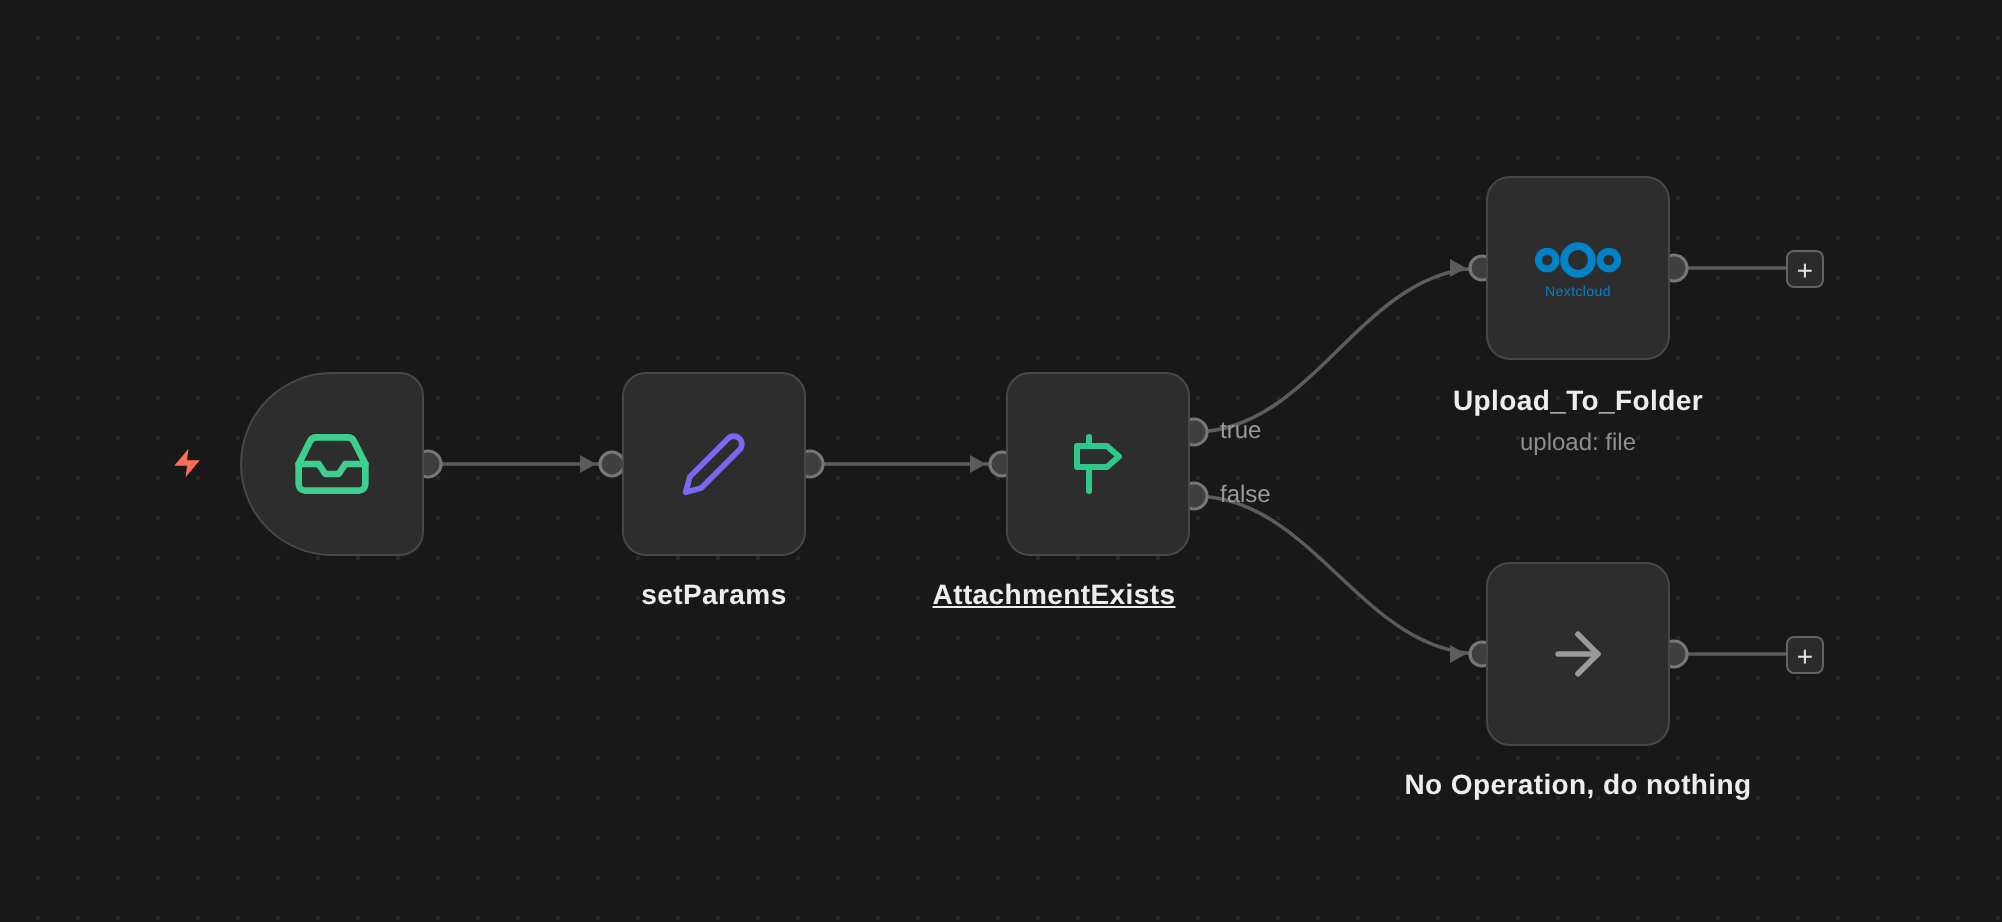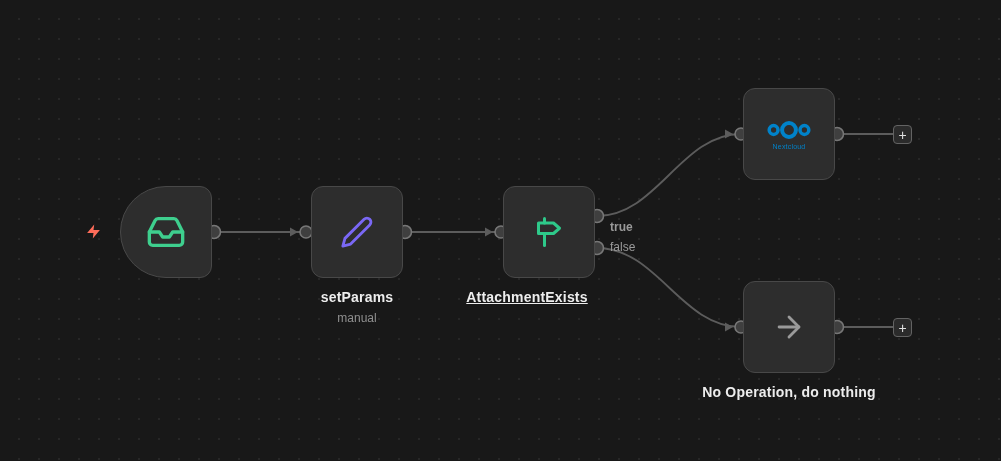--- a/index.html
+++ b/index.html
@@ -95,21 +95,21 @@
   .pos-upload  { left: 743px; top: 88px;  }
   .pos-noop    { left: 743px; top: 281px; }
   
   .lbl-trigger { left: 16px;  top: 289px; }
   .lbl-set     { left: 207px; top: 289px; }
   .sub-set     { left: 207px; top: 311px; }
   .lbl-if      { left: 377px; top: 289px; text-decoration: underline; }
   .lbl-upload  { left: 639px; top: 192px; }
   .sub-upload  { left: 639px; top: 214px; }
   .lbl-noop    { left: 639px; top: 384px; text-align: center; }
-  .plbl-true   { left: 610px; top: 220px; font-weight: bold; }
+  .plbl-true   { left: 610px; top: 208px; }
   .plbl-false  { left: 610px; top: 240px; }
   .plus-upload { left: 893px; top: 125px; }
   .plus-noop   { left: 893px; top: 318px; }
 </style>
 </head>
 <body>
 
 <div class="canvas">
 
   <svg class="wires" width="1001" height="461">
@@ -147,41 +147,42 @@
       <path d="M5.45 5.11 2 12v6a2 2 0 0 0 2 2h16a2 2 0 0 0 2-2v-6l-3.45-6.89A2 2 0 0 0 16.76 4H7.24a2 2 0 0 0-1.79 1.11z"></path>
     </svg>
   </div>
 
   <div class="node pos-set">
     <svg width="34" height="34" viewBox="0 0 24 24" fill="none" stroke="#7a68f5" stroke-width="2" stroke-linecap="round" stroke-linejoin="round">
       <path d="M17 3a2.828 2.828 0 1 1 4 4L7.5 20.5 2 22l1.5-5.5L17 3z"></path>
     </svg>
   </div>
   <div class="node-label lbl-set">setParams</div>
-  <div class="node-sublabel sub-set">manual</div>
 
   <div class="node pos-if">
     <svg width="36" height="36" viewBox="0 0 24 24" fill="none" stroke="#2ec98a" stroke-width="2" stroke-linecap="round" stroke-linejoin="round">
       <path d="M9 3v3"></path>
       <path d="M5 6h10l4 3.5L15 13H5V6z"></path>
       <path d="M9 13v8"></path>
     </svg>
   </div>
   <div class="node-label lbl-if">AttachmentExists</div>
   <span class="port-label plbl-true">true</span>
   <span class="port-label plbl-false">false</span>
 
   <div class="node pos-upload">
     <svg width="56" height="22" viewBox="0 0 48 20" fill="none" stroke="#0082c9">
       <circle cx="10" cy="10" r="4" stroke-width="3.2"></circle>
       <circle cx="24" cy="10" r="6.3" stroke-width="3.6"></circle>
       <circle cx="38" cy="10" r="4" stroke-width="3.2"></circle>
     </svg>
     <span class="brand-text">Nextcloud</span>
   </div>
+  <div class="node-label lbl-upload">Upload_To_Folder</div>
+  <div class="node-sublabel sub-upload">upload: file</div>
   <div class="plus-btn plus-upload">+</div>
 
   <div class="node pos-noop">
     <svg width="34" height="34" viewBox="0 0 24 24" fill="none" stroke="#9a9a9a" stroke-width="2" stroke-linecap="round" stroke-linejoin="round">
       <path d="M5 12h14"></path>
       <path d="M12 5l7 7-7 7"></path>
     </svg>
   </div>
   <div class="node-label lbl-noop">No Operation, do nothing</div>
   <div class="plus-btn plus-noop">+</div>

